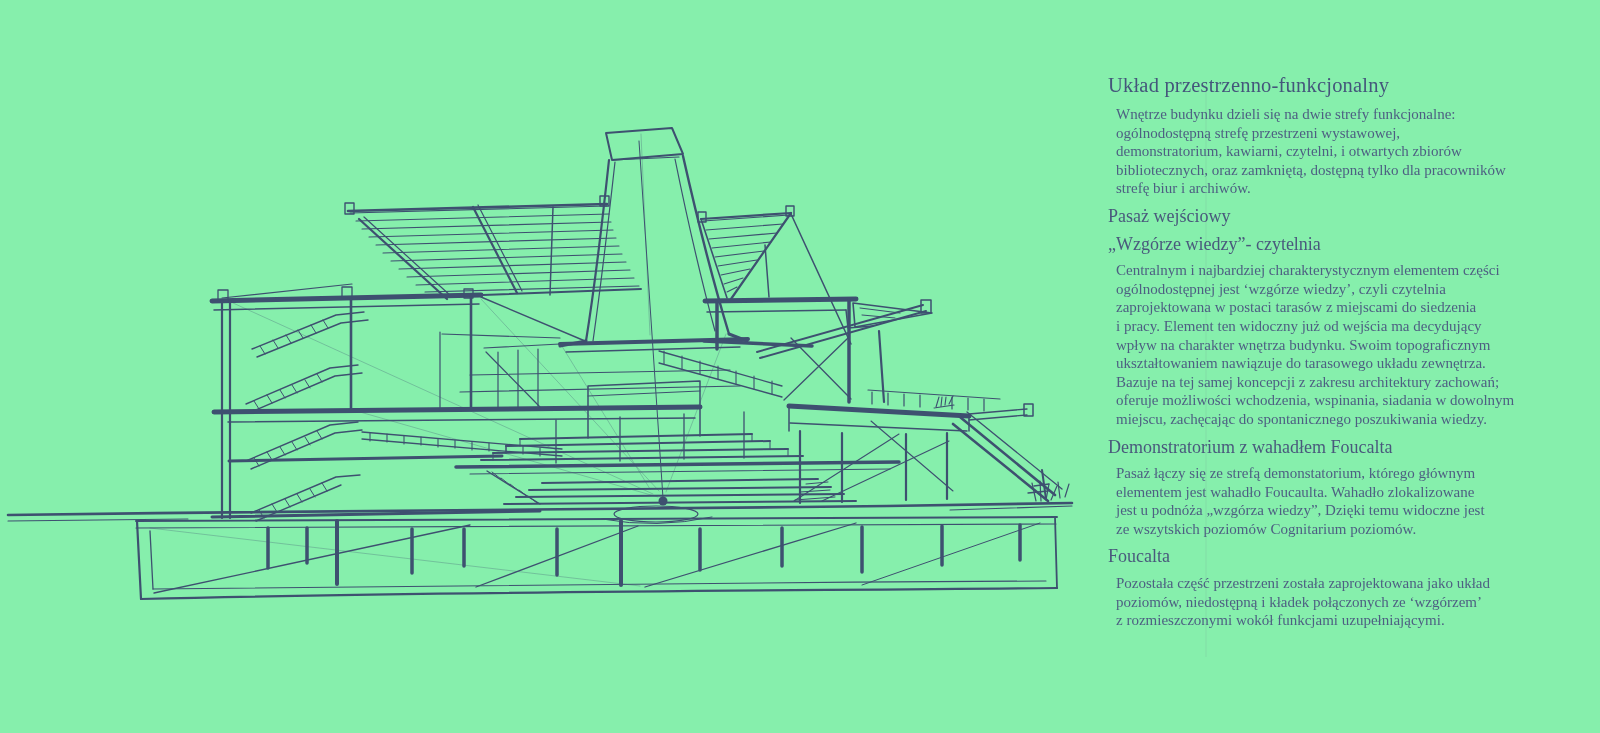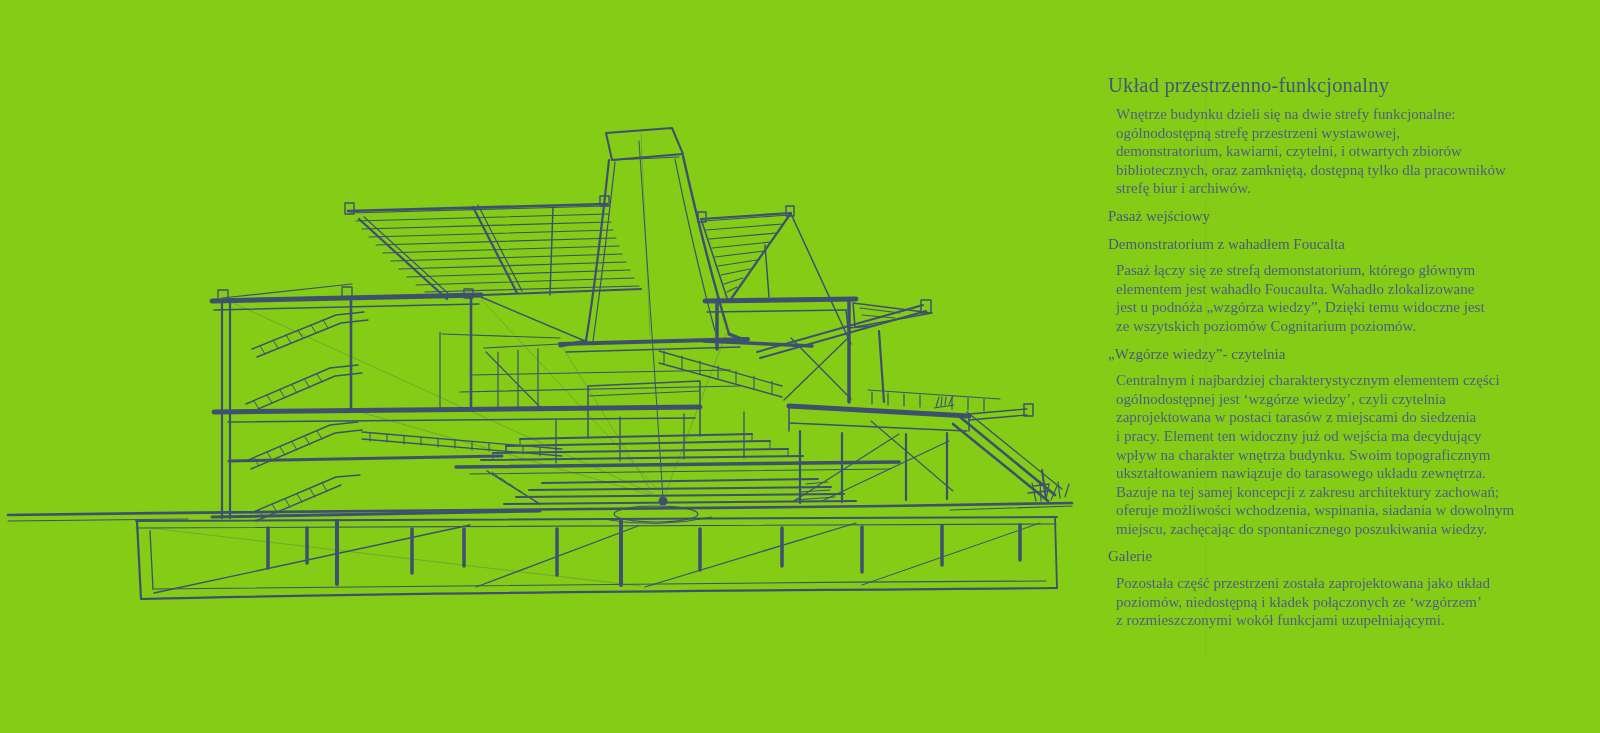--- a/index.html
+++ b/index.html
@@ -1,39 +1,39 @@
 <!DOCTYPE html>
 <html><head>
 <meta charset="utf-8">
 <style>
   html,body{margin:0;padding:0;background:#ffffff;}
   .page{
     position:relative;
     width:1600px;height:733px;
-    background:#84cc16;
+    background:#86efac;
     overflow:hidden;
     font-family:"Liberation Serif","DejaVu Serif",serif;
   }
   .sketch{position:absolute;left:0;top:0;width:1080px;height:733px;}
   .fold{position:absolute;left:1205px;top:85px;width:2px;height:572px;background:rgba(100,110,140,0.06);}
   .text-col{
     position:absolute;left:1108px;top:74px;width:492px;
     color:#4d5f82;
   }
   .article-title{
     font-size:20.5px;font-weight:normal;color:#44567b;
     margin:0 0 7px 0;letter-spacing:0.2px;
   }
   .body-text{
     margin:8px;font-size:15px;line-height:18.6px;
     white-space:pre-line;
   }
   .section{margin-top:9px;}
   .section-title{
-    font-size:15px;font-weight:normal;margin:0;line-height:18.6px;color:#49597c;
+    font-size:18px;font-weight:normal;margin:0;line-height:18.6px;color:#49597c;
   }
 </style>
 </head>
 <body>
 
 <div class="page">
 
   <svg class="sketch" viewBox="0 0 1080 733" xmlns="http://www.w3.org/2000/svg">
     <g stroke="#3e5070" fill="none" stroke-linecap="round" stroke-linejoin="round" stroke-width="1.6">
 
@@ -265,44 +265,44 @@
   <div class="text-col">
     <h1 class="article-title">Układ przestrzenno-funkcjonalny</h1>
     <p class="body-text">Wnętrze budynku dzieli się na dwie strefy funkcjonalne:
 ogólnodostępną strefę przestrzeni wystawowej,
 demonstratorium, kawiarni, czytelni, i otwartych zbiorów
 bibliotecznych, oraz zamkniętą, dostępną tylko dla pracowników
 strefę biur i archiwów.</p>
 
     <div class="section">
       <h2 class="section-title">Pasaż wejściowy</h2>
-    </div>
-
-    <div class="section">
-      <h2 class="section-title">Demonstratorium z wahadłem Foucalta</h2>
-      <p class="body-text">Pasaż łączy się ze strefą demonstatorium, którego głównym
-elementem jest wahadło Foucaulta. Wahadło zlokalizowane
-jest u podnóża „wzgórza wiedzy”, Dzięki temu widoczne jest
-ze wszytskich poziomów Cognitarium poziomów.</p>
     </div>
 
     <div class="section">
       <h2 class="section-title">„Wzgórze wiedzy”- czytelnia</h2>
       <p class="body-text">Centralnym i najbardziej charakterystycznym elementem części
 ogólnodostępnej jest ‘wzgórze wiedzy’, czyli czytelnia
 zaprojektowana w postaci tarasów z miejscami do siedzenia
 i pracy. Element ten widoczny już od wejścia ma decydujący
 wpływ na charakter wnętrza budynku. Swoim topograficznym
 ukształtowaniem nawiązuje do tarasowego układu zewnętrza.
 Bazuje na tej samej koncepcji z zakresu architektury zachowań;
 oferuje możliwości wchodzenia, wspinania, siadania w dowolnym
 miejscu, zachęcając do spontanicznego poszukiwania wiedzy.</p>
     </div>
 
     <div class="section">
-      <h2 class="section-title">Galerie</h2>
+      <h2 class="section-title">Demonstratorium z wahadłem Foucalta</h2>
+      <p class="body-text">Pasaż łączy się ze strefą demonstatorium, którego głównym
+elementem jest wahadło Foucaulta. Wahadło zlokalizowane
+jest u podnóża „wzgórza wiedzy”, Dzięki temu widoczne jest
+ze wszytskich poziomów Cognitarium poziomów.</p>
+    </div>
+
+    <div class="section">
+      <h2 class="section-title">Foucalta</h2>
       <p class="body-text">Pozostała część przestrzeni została zaprojektowana jako układ
 poziomów, niedostępną i kładek połączonych ze ‘wzgórzem’
 z rozmieszczonymi wokół funkcjami uzupełniającymi.</p>
     </div>
   </div>
 
 </div>
 
 </body></html>

